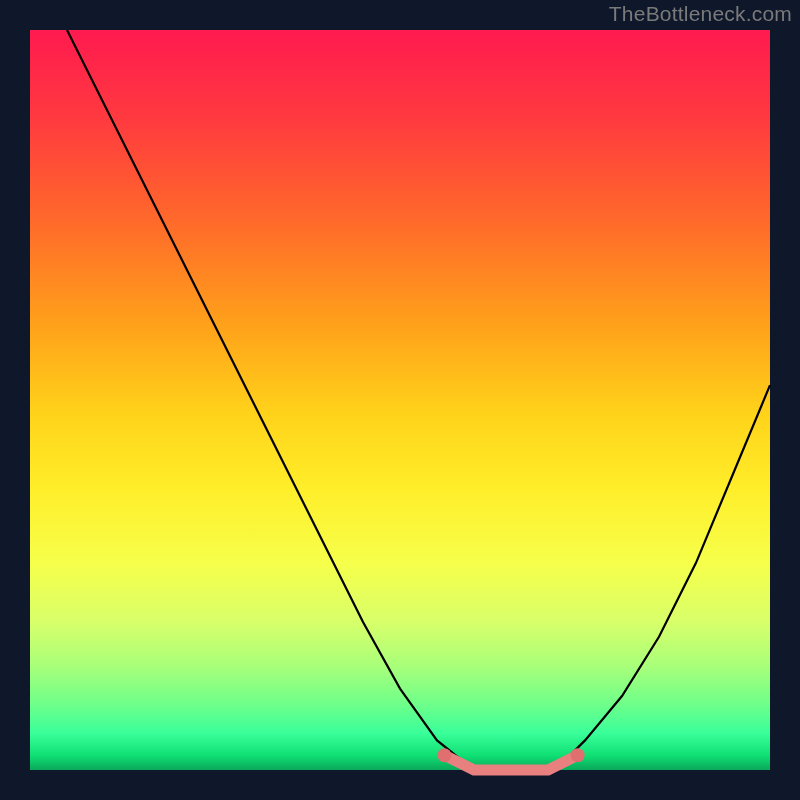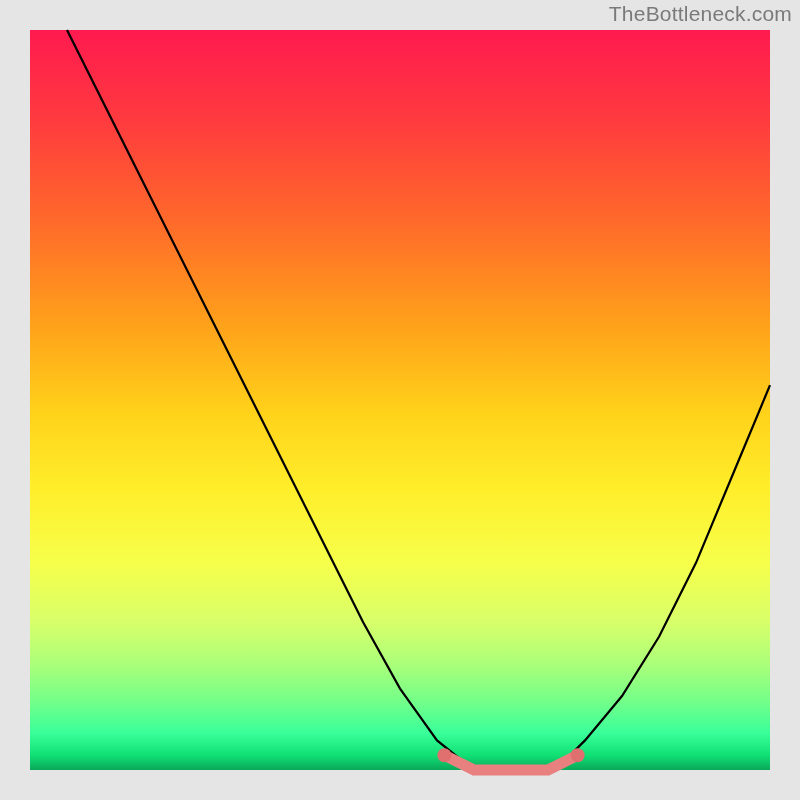--- a/index.html
+++ b/index.html
@@ -9,21 +9,21 @@
     height: 800px;
     background: #000;
     overflow: hidden;
   }
   .frame {
     position: absolute;
     left: 0;
     top: 0;
     width: 800px;
     height: 800px;
-    background: #e5e5e5;
+    background: #0f172a;
   }
   .plot {
     position: absolute;
     left: 30px;
     top: 30px;
     width: 740px;
     height: 740px;
     background: linear-gradient(to bottom,
       #ff1a4f 0%,
       #ff3a3f 12%,

